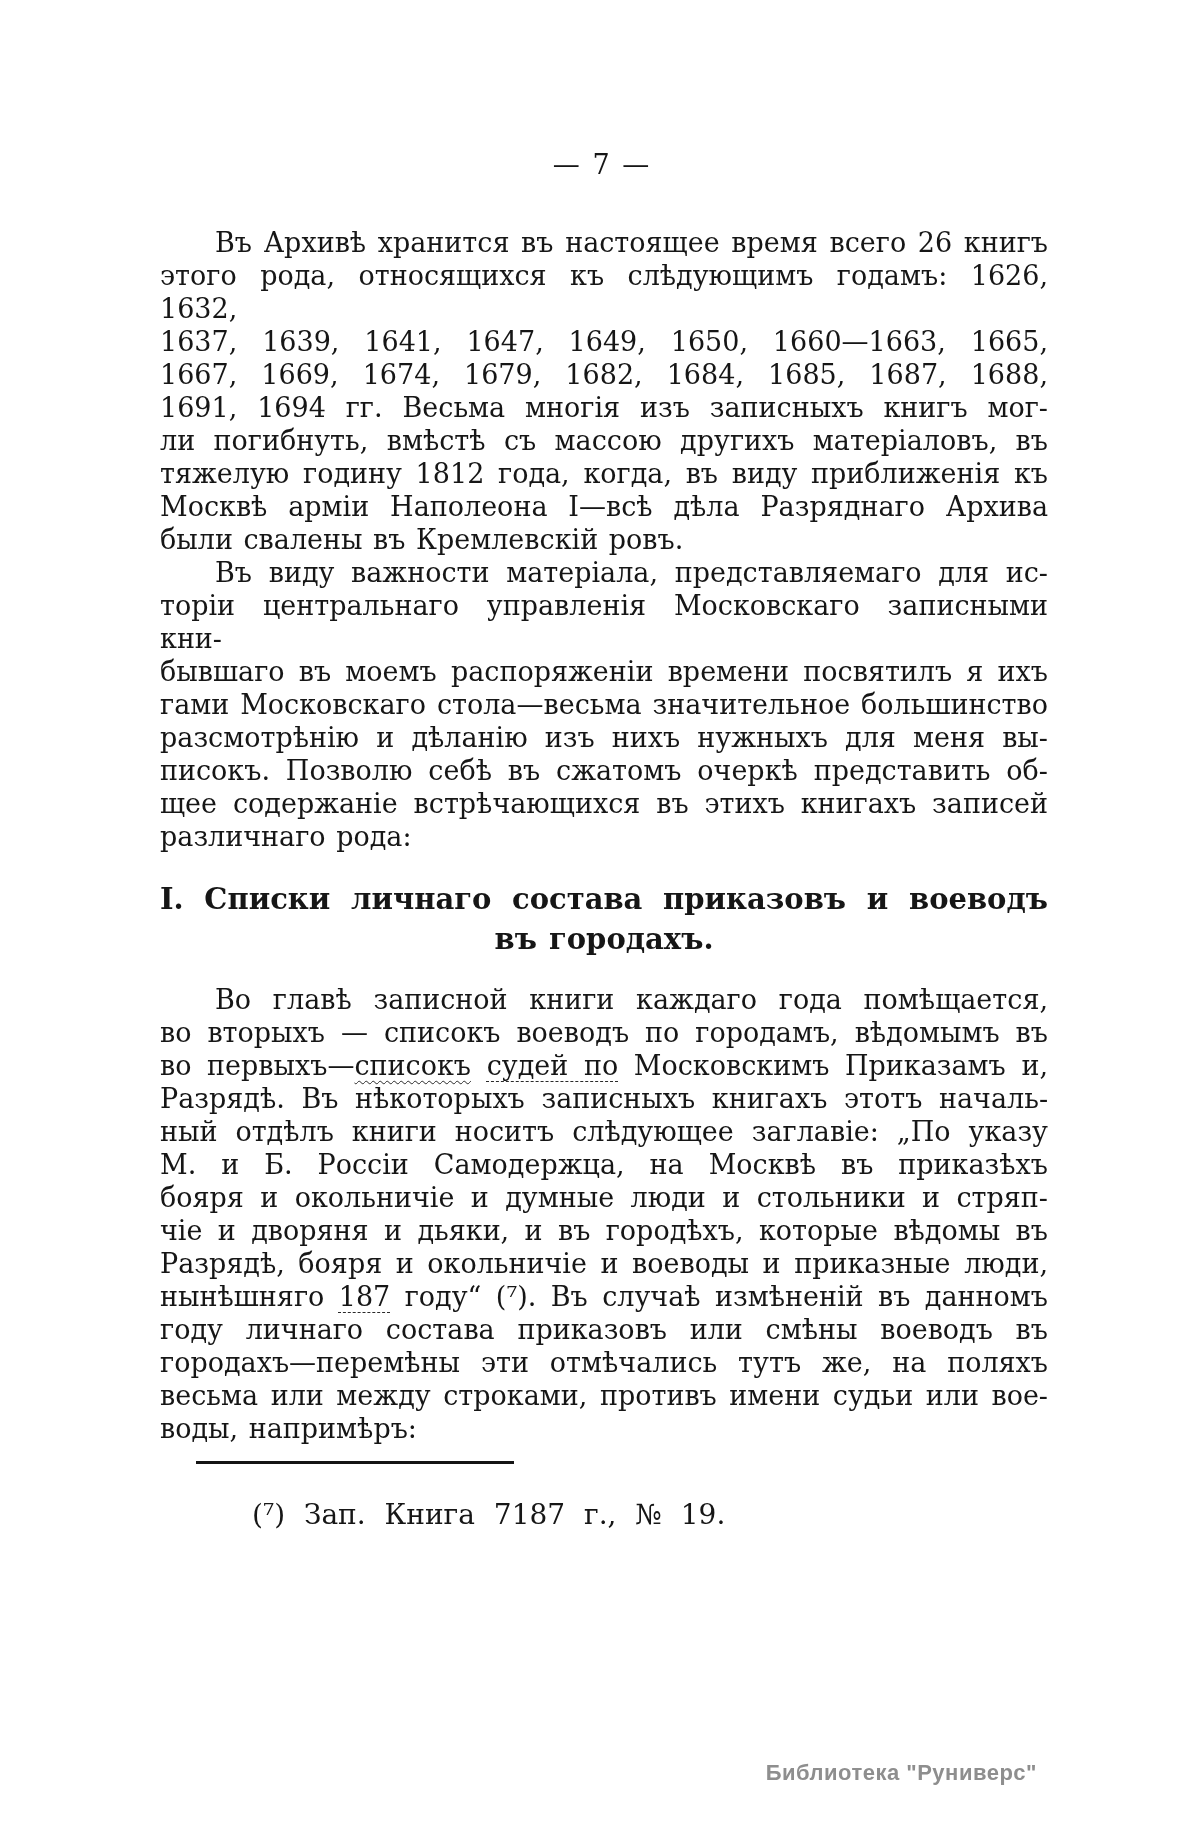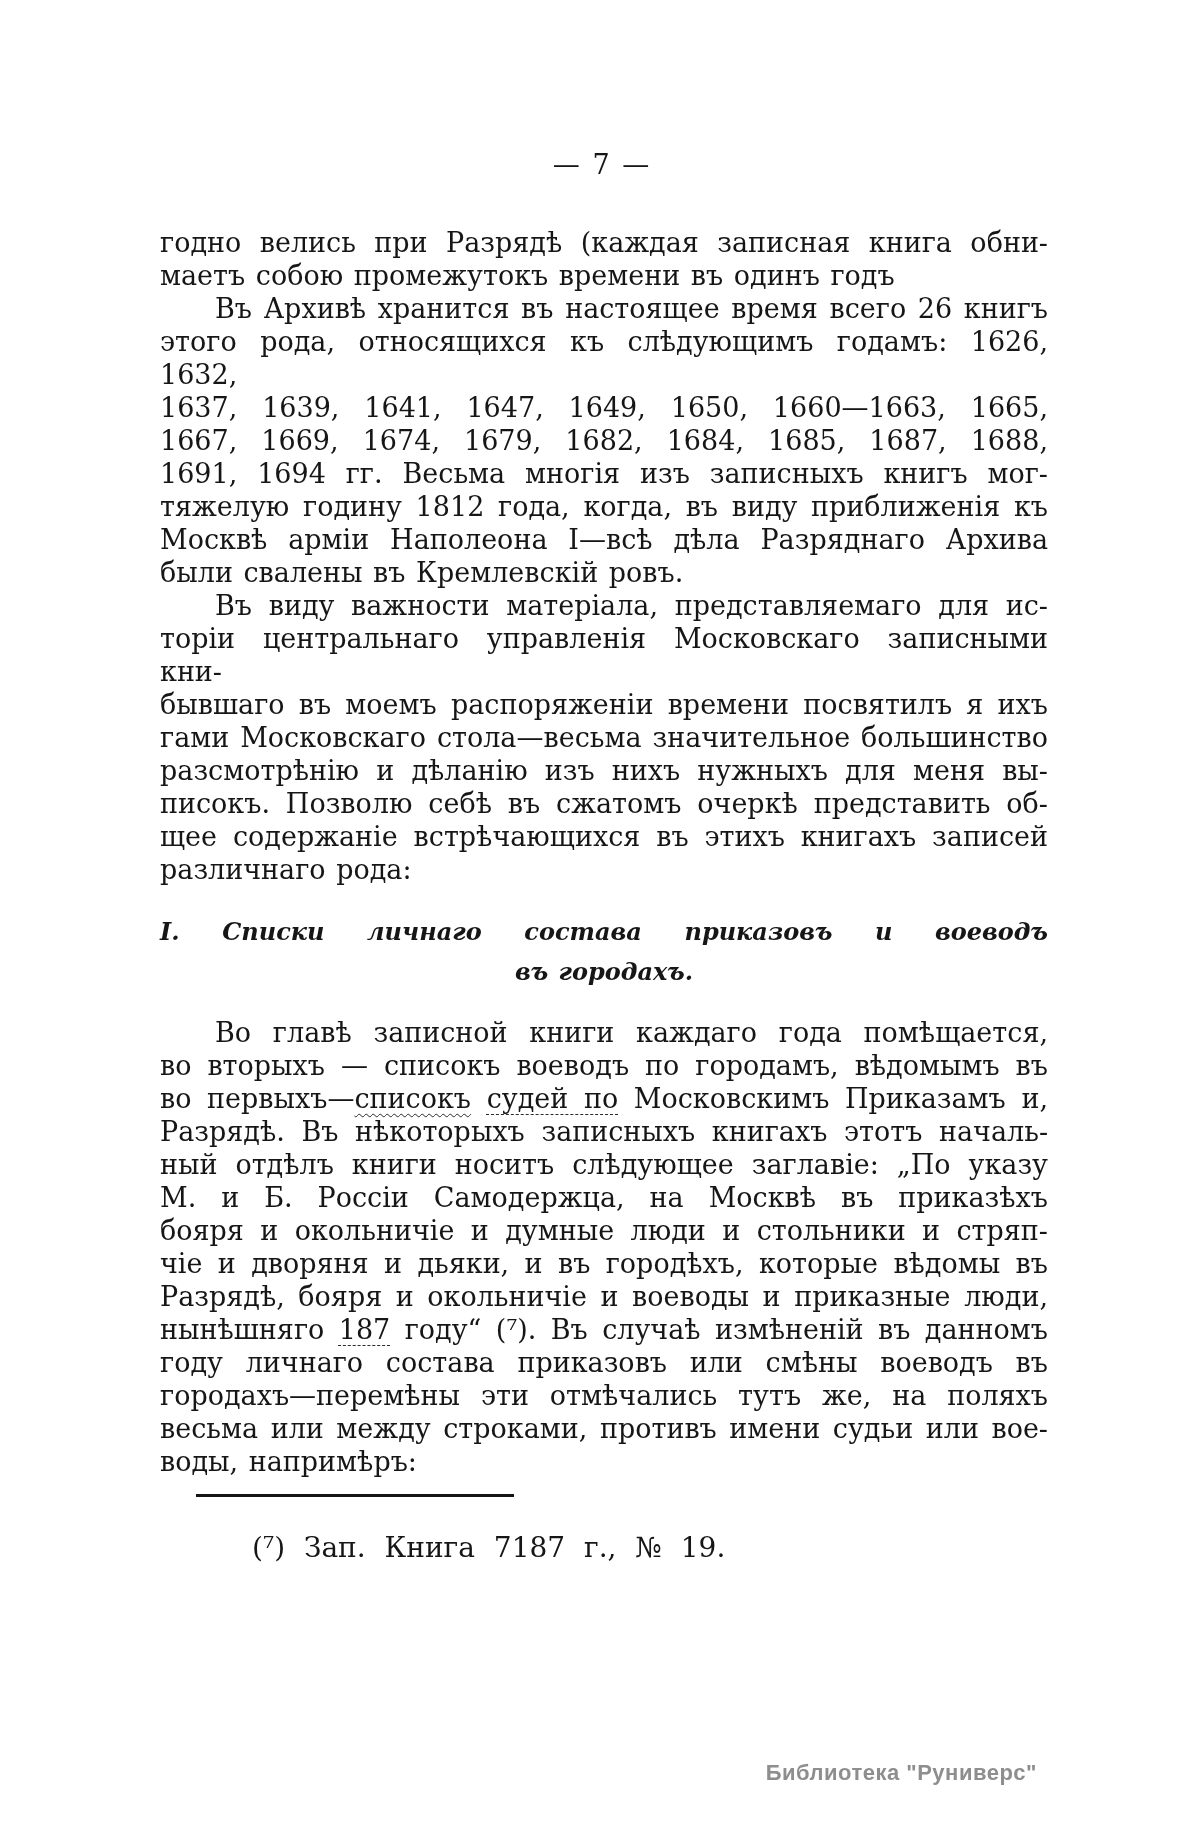--- a/index.html
+++ b/index.html
@@ -34,23 +34,22 @@
     text-align: justify;
     text-align-last: justify;
     word-spacing: 2px;
     white-space: normal;
   }
   .line.indent { text-indent: 55px; }
   .line.last { text-align-last: left; }
   .heading { margin: 26px 0 24px 0; }
   .heading .line {
     font-weight: bold;
-    font-size: 24px;
+    font-size: 29px;
     line-height: 40px;
-    font-style: italic;
   }
   .heading .line.centered {
     text-align: left;
     text-align-last: center;
   }
   .u-wavy {
     text-decoration: underline;
     text-decoration-style: wavy;
     text-decoration-thickness: 1px;
     text-underline-offset: 5px;
@@ -86,29 +85,26 @@
   }
 </style>
 </head>
 <body>
 
 <div class="page">
   <div class="page-number">— 7 —</div>
 
   <div class="text-column" id="text-column">
       <div class="block para">
-        <div class="line">годно велись при Разрядѣ (каждая записная книга обни-</div>
-        <div class="line last">маетъ собою промежутокъ времени въ одинъ годъ</div>
-      </div>
-      <div class="block para">
         <div class="line indent">Въ Архивѣ хранится въ настоящее время всего 26 книгъ</div>
         <div class="line">этого рода, относящихся къ слѣдующимъ годамъ: 1626, 1632,</div>
         <div class="line">1637, 1639, 1641, 1647, 1649, 1650, 1660—1663, 1665,</div>
         <div class="line">1667, 1669, 1674, 1679, 1682, 1684, 1685, 1687, 1688,</div>
         <div class="line">1691, 1694 гг. Весьма многія изъ записныхъ книгъ мог-</div>
+        <div class="line">ли погибнуть, вмѣстѣ съ массою другихъ матеріаловъ, въ</div>
         <div class="line">тяжелую годину 1812 года, когда, въ виду приближенія къ</div>
         <div class="line">Москвѣ арміи Наполеона I—всѣ дѣла Разряднаго Архива</div>
         <div class="line last">были свалены въ Кремлевскій ровъ.</div>
       </div>
       <div class="block para">
         <div class="line indent">Въ виду важности матеріала, представляемаго для ис-</div>
         <div class="line">торіи центральнаго управленія Московскаго записными кни-</div>
         <div class="line">бывшаго въ моемъ распоряженіи времени посвятилъ я ихъ</div>
         <div class="line">гами Московскаго стола—весьма значительное большинство</div>
         <div class="line">разсмотрѣнію и дѣланію изъ нихъ нужныхъ для меня вы-</div>

